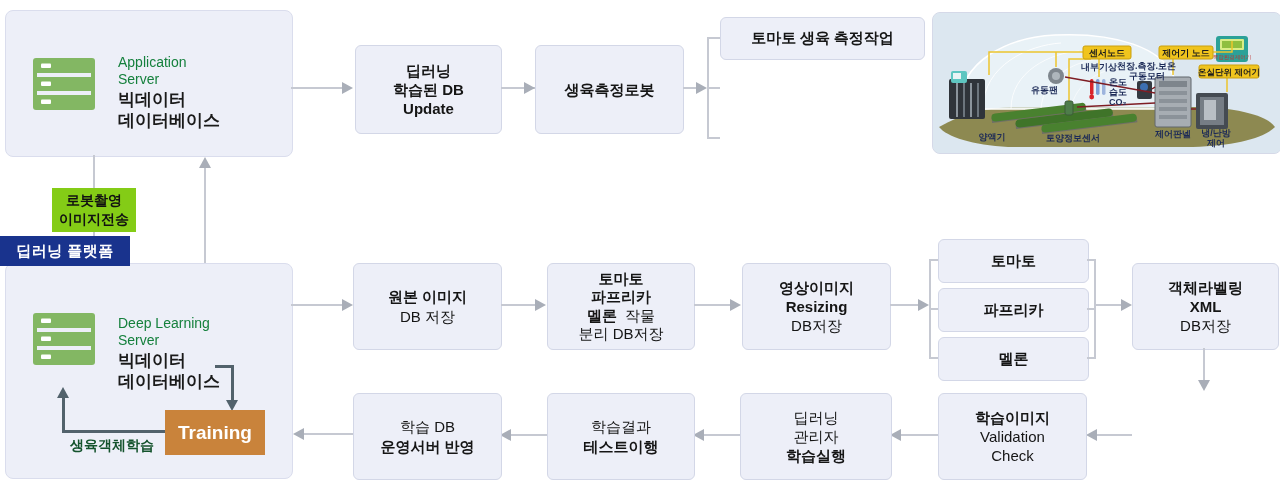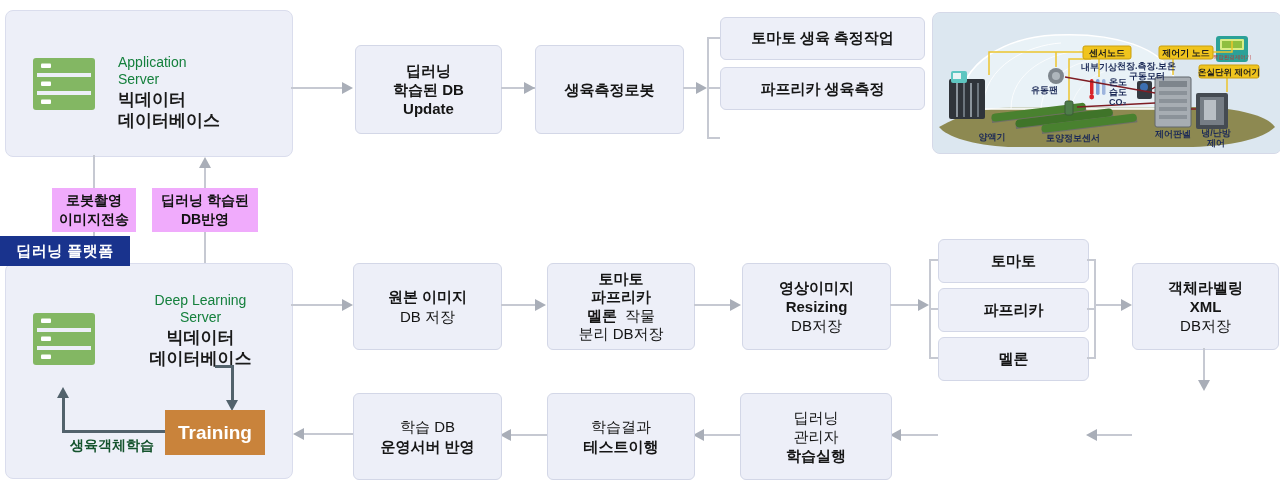--- a/index.html
+++ b/index.html
@@ -9,21 +9,21 @@
   .fbox{position:absolute;background:#edeff8;border:1px solid #d3d7e7;border-radius:6px;
         display:flex;flex-direction:column;align-items:center;justify-content:center;
         text-align:center;font-size:15px;color:#151515;line-height:1.28;}
   .fbox span{display:block;}
   .row{display:flex;flex-direction:row;align-items:baseline;justify-content:center;}
   .row span{display:inline;}
   .b{font-weight:bold;}
   .gap{margin-left:4px;}
   .hdr{position:absolute;background:#19338d;color:#ffffff;font-weight:bold;font-size:15px;
        display:flex;align-items:center;justify-content:center;letter-spacing:0.5px;}
-  .glabel{position:absolute;background:#f0abfc;color:#111;font-weight:600;font-size:14px;
+  .glabel{position:absolute;background:#84cc16;color:#111;font-weight:600;font-size:14px;
           display:flex;flex-direction:column;align-items:center;justify-content:center;
           text-align:right;line-height:1.35;}
   .hl{position:absolute;height:2px;background:#c6c9d2;}
   .vl{position:absolute;width:2px;background:#c6c9d2;}
   .dkl{background:#52626c;}
   .ar{position:absolute;width:0;height:0;border-top:6px solid transparent;border-bottom:6px solid transparent;border-left:11px solid #a9aeb8;}
   .al{position:absolute;width:0;height:0;border-top:6px solid transparent;border-bottom:6px solid transparent;border-right:11px solid #a9aeb8;}
   .au{position:absolute;width:0;height:0;border-left:6px solid transparent;border-right:6px solid transparent;border-bottom:11px solid #a9aeb8;}
   .ad{position:absolute;width:0;height:0;border-left:6px solid transparent;border-right:6px solid transparent;border-top:11px solid #a9aeb8;}
   .dk-ad{border-top-color:#52626c;}
@@ -82,23 +82,20 @@
   <div class="hl" style="left:683px;top:87px;width:14px;"></div>
   <div class="ar" style="left:696px;top:82px;"></div>
   <div class="vl" style="left:707px;top:37px;height:102px;"></div>
   <div class="hl" style="left:707px;top:37px;width:13px;"></div>
   <div class="hl" style="left:707px;top:87px;width:13px;"></div>
   <div class="hl" style="left:707px;top:137px;width:13px;"></div>
 
   <div class="fbox" style="left:720px;top:17px;width:203px;height:41px;font-family:Liberation Serif, serif;">
     <span class="b">토마토 생육 측정작업</span>
   </div>
-  <div class="fbox" style="left:720px;top:67px;width:203px;height:41px;">
-    <span class="b">파프리카 생육측정</span>
-  </div>
 
   <div class="gh" style="left:932px;top:12px;width:348px;height:140px;">
     <svg width="348" height="140" viewBox="0 0 348 140">
       <rect width="348" height="140" fill="#dce7f0"></rect>
       <path d="M6,114 C30,100 55,95 80,94 L280,94 C315,98 335,104 342,114 C330,126 300,133 260,134 L75,134 C40,132 14,124 6,114 Z" fill="#8d8951"></path>
       <g>
         <path d="M26,96 C26,46 78,24 122,22 C185,19 228,36 240,62 C246,75 248,86 248,96 Z" fill="#eef6fa" fill-opacity="0.72" stroke="#ffffff" stroke-width="1.5"></path>
         <path d="M50,96 C50,52 96,32 128,30" fill="none" stroke="#ffffff" stroke-opacity="0.85"></path>
         <path d="M78,96 C78,58 118,40 146,38" fill="none" stroke="#ffffff" stroke-opacity="0.75"></path>
         <path d="M108,96 C110,64 142,48 166,46" fill="none" stroke="#ffffff" stroke-opacity="0.65"></path>
@@ -207,40 +204,36 @@
 
   <div class="vl" style="left:93px;top:155px;height:89px;"></div>
   <div class="ad" style="left:88px;top:243px;"></div>
   <div class="glabel" style="left:52px;top:188px;width:84px;height:44px;">
     <span>로봇촬영</span>
     <span>이미지전송</span>
   </div>
 
   <div class="au" style="left:199px;top:157px;"></div>
   <div class="vl" style="left:204px;top:168px;height:95px;"></div>
-  <div class="glabel" style="left:152px;top:188px;width:106px;height:44px;">
-    <span>딥러닝 학습된</span>
-    <span>DB반영</span>
-  </div>
 
   <div class="pbox" style="left:5px;top:263px;width:286px;height:214px;"></div>
   <div class="hdr" style="left:0;top:236px;width:130px;height:30px;">
     <span>딥러닝 플랫폼</span>
   </div>
   <div class="abs" style="left:33px;top:313px;">
     <svg width="62" height="52" viewBox="0 0 62 52">
       <rect width="62" height="52" rx="3" fill="#83b763"></rect>
       <rect x="4" y="15" width="54" height="4" fill="#edeff8"></rect>
       <rect x="4" y="33" width="54" height="4" fill="#edeff8"></rect>
       <rect x="8" y="5.5" width="10" height="4.5" rx="1" fill="#ffffff"></rect>
       <rect x="8" y="23.5" width="10" height="4.5" rx="1" fill="#ffffff"></rect>
       <rect x="8" y="41.5" width="10" height="4.5" rx="1" fill="#ffffff"></rect>
     </svg>
   </div>
-  <div class="abs" style="left:118px;top:292px;width:165px;text-align:center;">
+  <div class="abs" style="left:118px;top:315px;width:165px;">
     <div class="srv-label">
       <span style="display:block;">Deep Learning</span>
       <span style="display:block;">Server</span>
     </div>
     <div class="srv-title">
       <span style="display:block;">빅데이터</span>
       <span style="display:block;">데이터베이스</span>
     </div>
   </div>
 
@@ -314,20 +307,25 @@
     <span class="b">XML</span>
     <span>DB저장</span>
   </div>
 
   <div class="vl" style="left:1203px;top:348px;height:33px;"></div>
   <div class="ad" style="left:1198px;top:380px;"></div>
 
   <div class="hl" style="left:1097px;top:434px;width:35px;"></div>
   <div class="al" style="left:1086px;top:429px;"></div>
 
+  <div class="fbox" style="left:938px;top:393px;width:147px;height:85px;">
+    <span class="b">학습이미지</span>
+    <span>Validation</span>
+    <span>Check</span>
+  </div>
   <div class="hl" style="left:901px;top:434px;width:37px;"></div>
   <div class="al" style="left:890px;top:429px;"></div>
 
   <div class="fbox" style="left:740px;top:393px;width:150px;height:85px;">
     <span>딥러닝</span>
     <span>관리자</span>
     <span class="b">학습실행</span>
   </div>
   <div class="hl" style="left:704px;top:434px;width:36px;"></div>
   <div class="al" style="left:693px;top:429px;"></div>

